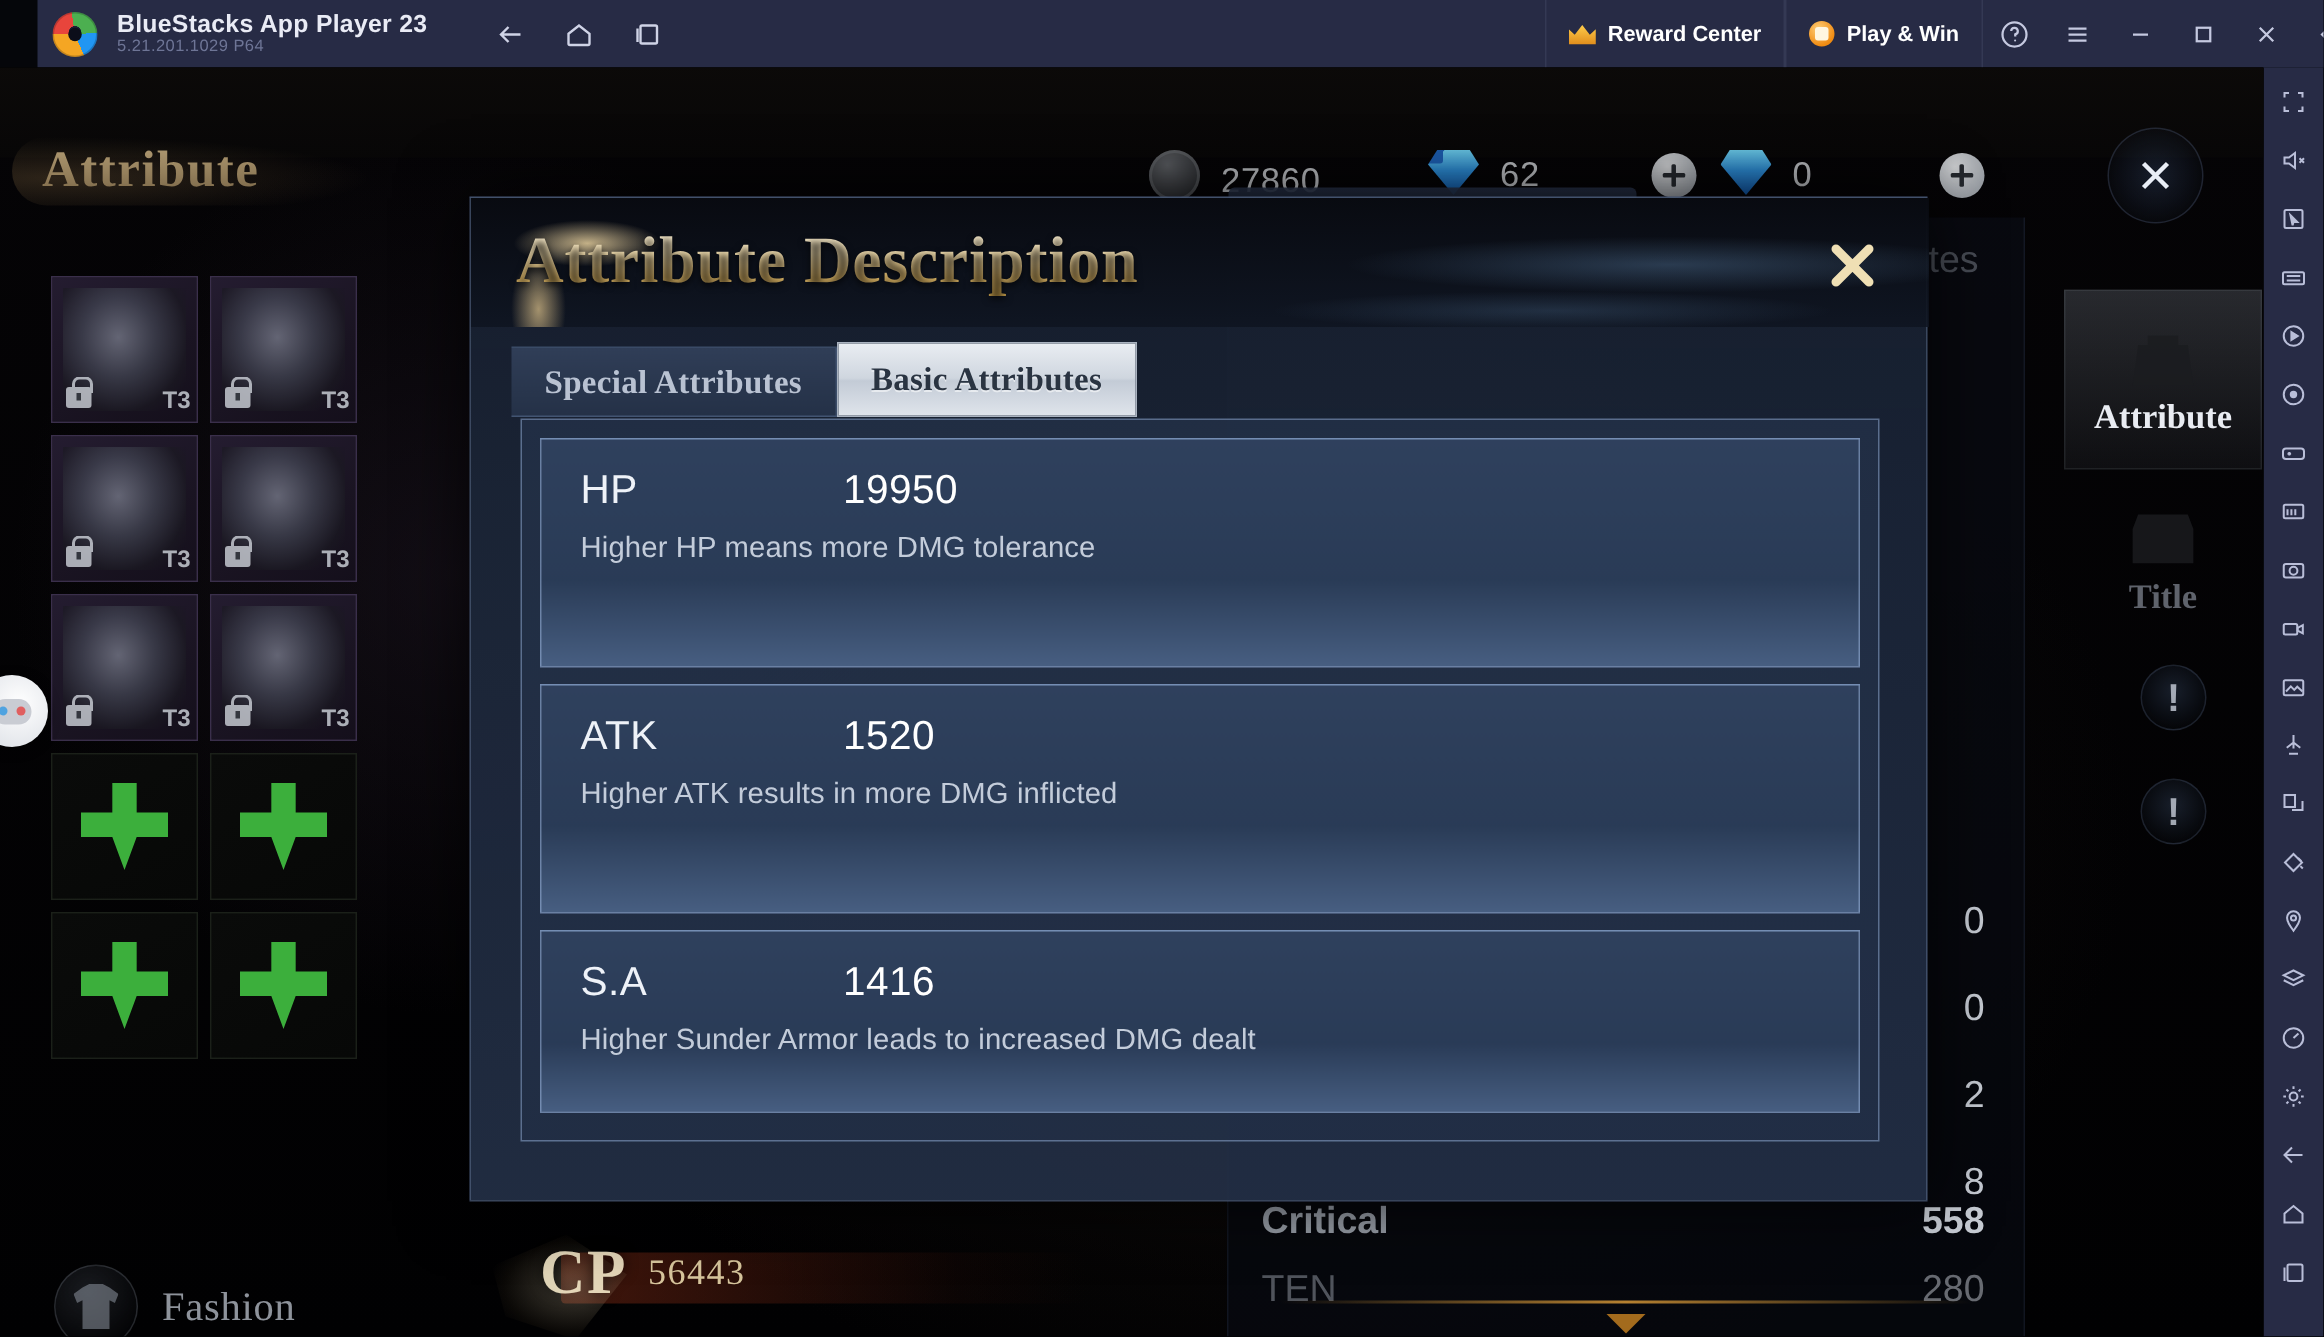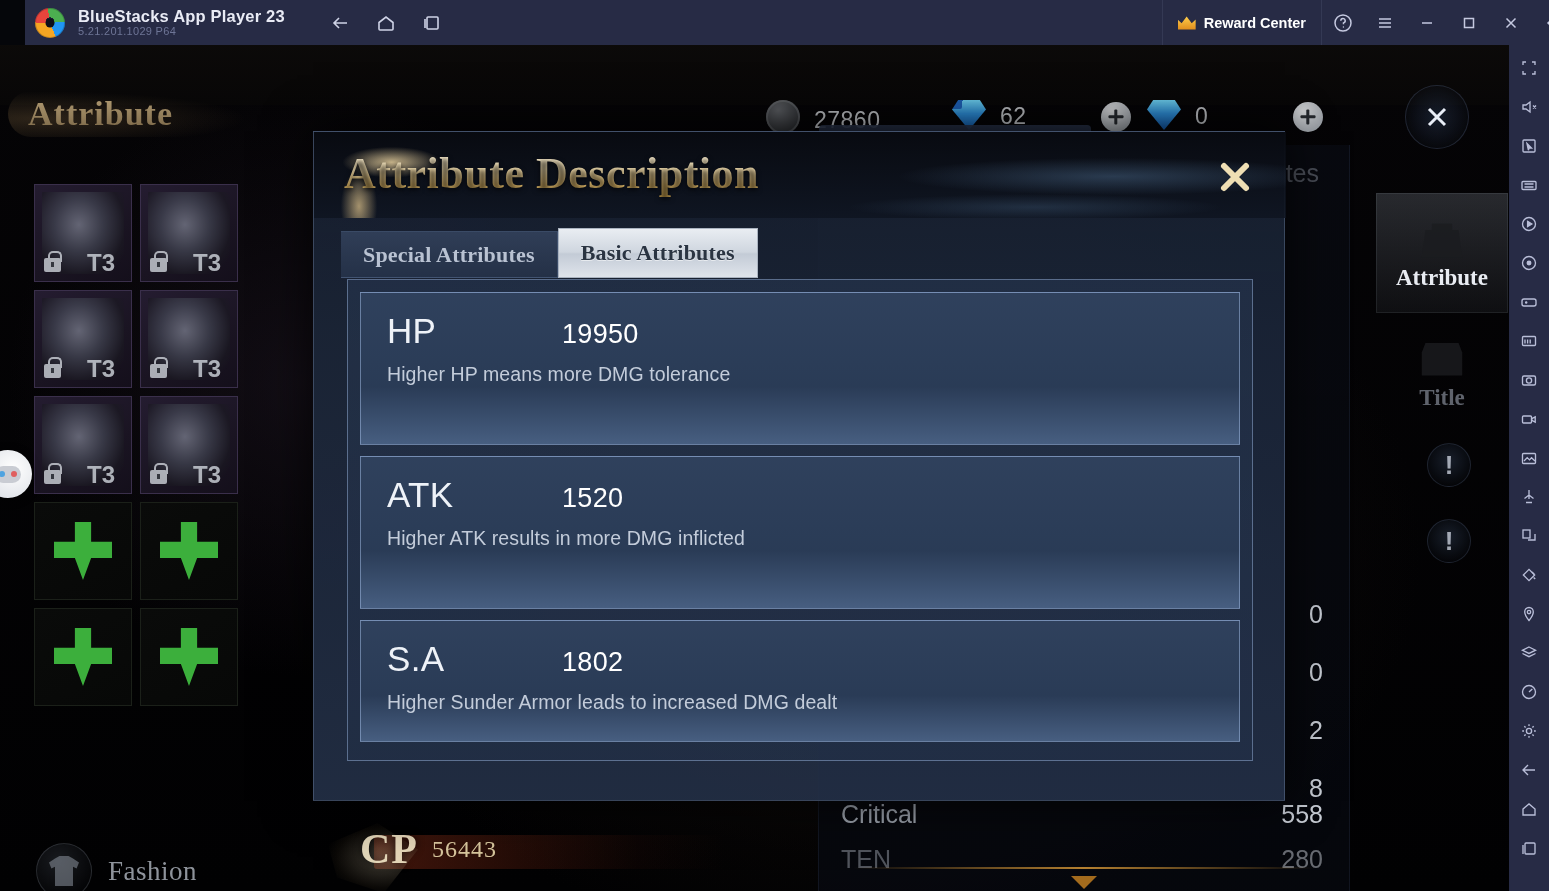--- a/index.html
+++ b/index.html
@@ -156,21 +156,21 @@
   .eq-slot.empty .eq-cross {
     position:absolute; left:50%; top:50%; width:58px;height:58px; transform:translate(-50%,-50%);
     background:#3fb83f;
     clip-path: polygon(36% 0%,64% 0%,64% 34%,100% 34%,100% 62%,64% 62%,50% 100%,36% 62%,0% 62%,0% 34%,36% 34%);
     opacity:.95;
   }
   .eq-lock { position:absolute; left:9px; bottom:9px; width:17px;height:14px; background:#cfd3da; border-radius:2px; opacity:.8; }
   .eq-lock::before{ content:""; position:absolute; left:3.5px; top:-7px; width:10px;height:9px;
     border:2.6px solid #cfd3da; border-bottom:none; border-radius:5px 5px 0 0; }
   .eq-lock::after{ content:""; position:absolute; left:7px; top:4px; width:3px;height:5px; background:#3b3f46; }
-  .eq-tier { position:absolute; right:16px; bottom:4px; color:#cdd2d9; font-size:24px; font-weight:600; opacity:.82; }
+  .eq-tier { position:absolute; right:4px; bottom:4px; color:#cdd2d9; font-size:16px; font-weight:600; opacity:.82; }
 
   .fashion { position:absolute; left:36px; top:798px; display:flex; align-items:center; gap:16px; cursor:pointer; }
   .fashion-ic {
     width:56px;height:56px;border-radius:50%;
     border:1px solid rgba(150,160,175,.22);
     display:flex;align-items:center;justify-content:center;
     background: radial-gradient(circle at 40% 32%, rgba(110,120,135,.22), rgba(20,22,26,.2) 75%);
   }
   .fashion-ic-in {
     width:30px;height:30px; background:#8d949e; opacity:.55;
@@ -308,21 +308,21 @@
   }
   .card {
     position:relative; width:880px; margin-bottom:11px;
     border:1px solid rgba(155,180,220,.55);
     background: linear-gradient(180deg, rgba(48,66,95,.92) 0%, rgba(42,60,88,.92) 62%, rgba(74,98,134,.92) 100%);
     padding:18px 26px 20px 26px;
   }
   .card.h160 { height:153px; }
   .card.h120 { height:122px; }
   .card-top { display:flex; align-items:baseline; }
-  .card-name { color:#eef2f8; font-size:35px; width:175px; letter-spacing:.3px; }
+  .card-name { color:#eef2f8; font-size:27px; width:175px; letter-spacing:.3px; }
   .card-value { color:#ffffff; font-size:27px; letter-spacing:.3px; }
   .card-desc { color:#c3ccda; font-size:19.5px; margin-top:12px; letter-spacing:.1px; }
 </style>
 </head>
 <body>
 
 <div id="root">
 
   <div class="titlebar">
     <div class="bs-logo"></div>
@@ -348,20 +348,24 @@
             <path d="M4 7v9"></path>
           </svg>
       </div>
     </div>
 
     <div class="tb-right">
       <div class="pill">
         <span class="crown"></span>
         <span>Reward Center</span>
       </div>
+      <div class="pill">
+        <span class="play-dot"></span>
+        <span>Play &amp; Win</span>
+      </div>
       <div class="win-btn">
         <svg width="20" height="20" viewBox="0 0 20 20">
             <circle cx="10" cy="10" r="8"></circle>
             <path d="M7.8 7.7a2.2 2.2 0 1 1 2.7 2.2v1.4"></path>
             <circle cx="10.4" cy="14" r=".7" fill="#c5c9e0" stroke="none"></circle>
           </svg>
       </div>
       <div class="win-btn">
         <svg width="20" height="20" viewBox="0 0 20 20">
             <path d="M4 6h12M4 10h12M4 14h12"></path>
@@ -617,21 +621,21 @@
         <span class="v">0</span>
       </div>
       <div class="stat-row" style="top:571px;">
         <span></span>
         <span class="v">2</span>
       </div>
       <div class="stat-row" style="top:629px;">
         <span></span>
         <span class="v">8</span>
       </div>
-      <div class="stat-row" style="top:655px;">
+      <div class="stat-row" style="top:655px;font-weight:bold;">
         <span>Critical</span>
         <span class="v">558</span>
       </div>
       <div class="stat-row" style="top:700px; opacity:.5;">
         <span>TEN</span>
         <span class="v">280</span>
       </div>
 
       <div class="scroll-line"></div>
       <div class="scroll-chevron"></div>
@@ -693,21 +697,21 @@
           <div class="card-top">
             <span class="card-name">ATK</span>
             <span class="card-value">1520</span>
           </div>
           <div class="card-desc">Higher ATK results in more DMG inflicted</div>
         </div>
 
         <div class="card h120">
           <div class="card-top">
             <span class="card-name">S.A</span>
-            <span class="card-value">1802</span>
+            <span class="card-value">1416</span>
           </div>
           <div class="card-desc">Higher Sunder Armor leads to increased DMG dealt</div>
         </div>
       </div>
     </div>
 
   </div>
 </div>
 
 </body></html>

